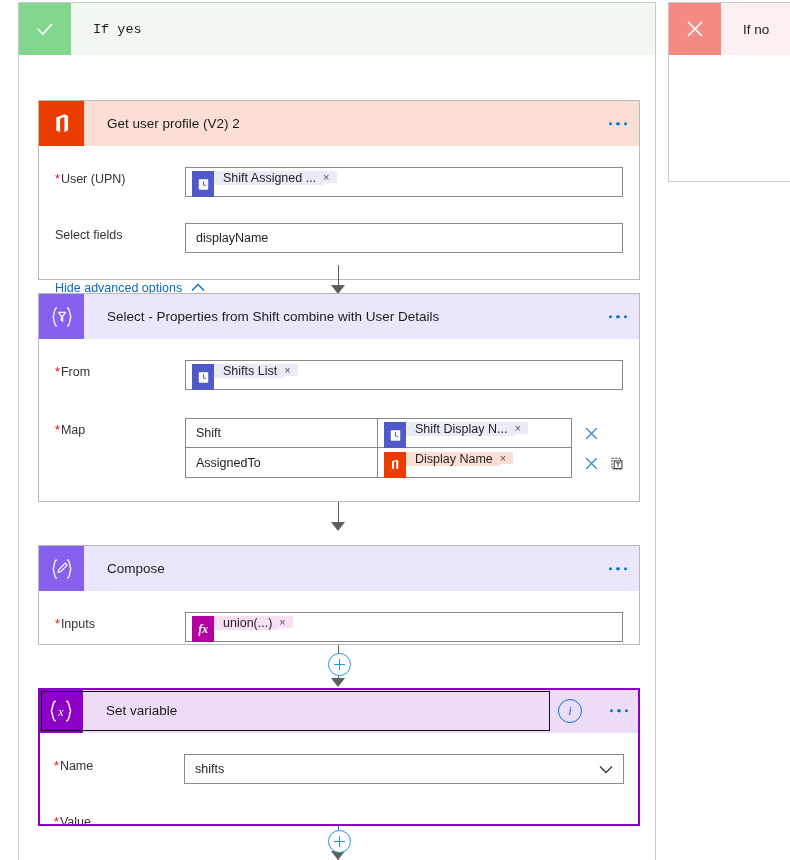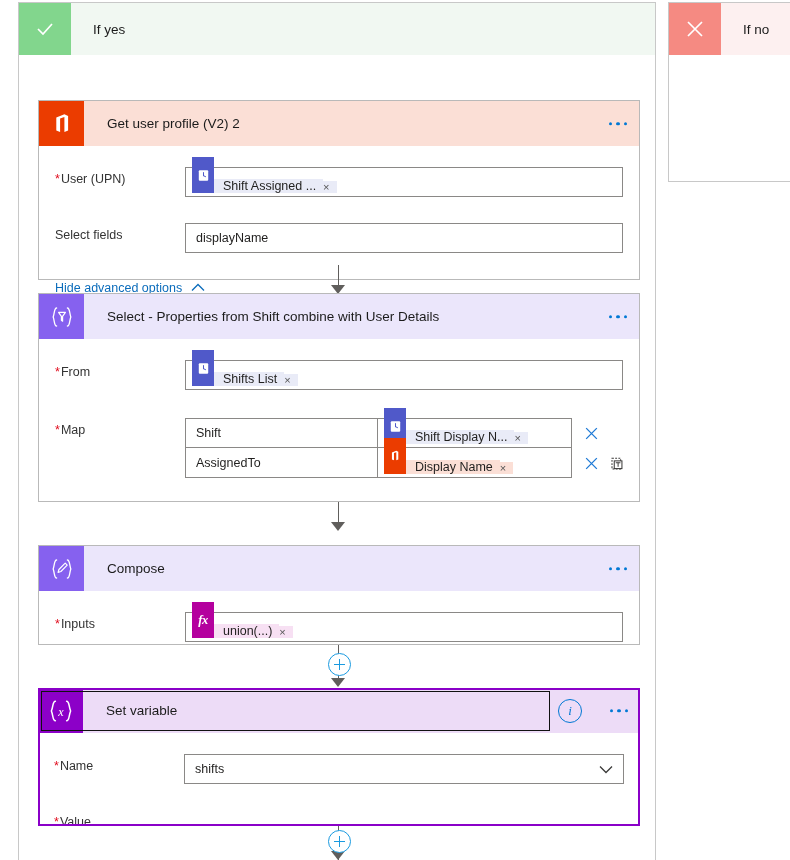--- a/index.html
+++ b/index.html
@@ -29,21 +29,21 @@
   .branch-no  { left: 668px; top: 2px; width: 180px; height: 180px; }
 
   .branch-head {
     position: absolute;
     left: 0; top: 0;
     height: 52px;
     display: flex;
     align-items: center;
     box-sizing: border-box;
   }
-  .branch-yes .branch-head { width: 636px; background: #f1f8f2; }
+  .branch-yes .branch-head { width: 636px; background: #f1f8f2; font-family: Liberation Mono, monospace; }
   .branch-no  .branch-head { width: 178px; background: #fdf0f0; }
 
   .branch-badge {
     width: 52px; height: 52px;
     display: flex; align-items: center; justify-content: center;
     flex: 0 0 52px;
   }
   .badge-yes { background: #82d68d; }
   .badge-no  { background: #f58a82; }
   .branch-title {
@@ -139,28 +139,28 @@
   .pfield.plain { padding-left: 10px; }
   .ptext {
     font-size: 12.5px;
     color: #201f1e;
   }
   .ptext.placeholder { color: #8d8d8d; }
 
   
   .token {
     display: inline-flex;
-    align-items: flex-end;
+    align-items: flex-start;
     height: 22px;
     font-size: 12.5px;
     white-space: nowrap;
     max-width: 100%;
   }
   .token-ico {
-    width: 22px; height: 36px;
+    width: 22px; height: 26px;
     flex: 0 0 22px;
     display: flex; align-items: center; justify-content: center;
     color: #fff;
   }
   .token-lbl {
     padding: 0 7px 0 9px;
     color: #201f1e;
     overflow: hidden;
     text-overflow: ellipsis;
   }

